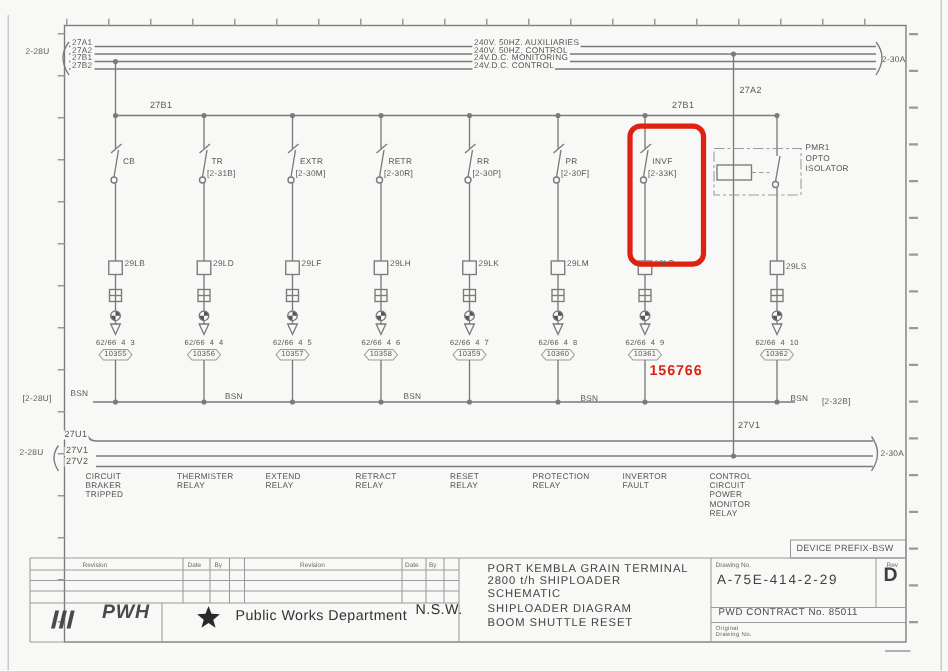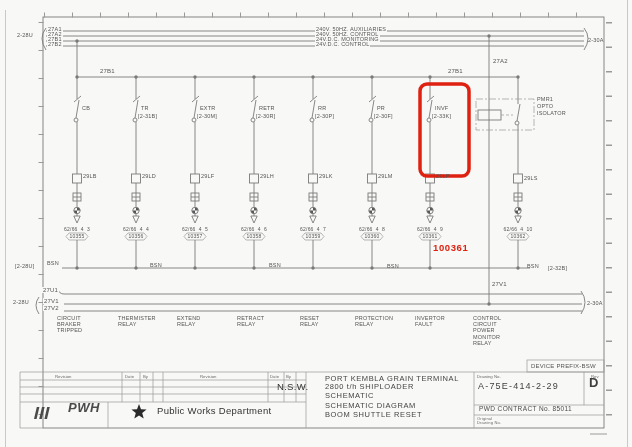--- a/index.html
+++ b/index.html
@@ -242,21 +242,21 @@
   <div class="t t5 ctr" style="left:232px;top:232.5px">10358</div>
   <div class="t t5 ctr" style="left:291px;top:226px">62/66  4  7</div>
   <div class="t t5 ctr" style="left:291px;top:232.5px">10359</div>
   <div class="t t5 ctr" style="left:350px;top:226px">62/66  4  8</div>
   <div class="t t5 ctr" style="left:350px;top:232.5px">10360</div>
   <div class="t t5 ctr" style="left:408px;top:226px">62/66  4  9</div>
   <div class="t t5 ctr" style="left:408px;top:232.5px">10361</div>
   <div class="t t5 ctr" style="left:496px;top:226px">62/66  4  10</div>
   <div class="t t5 ctr" style="left:496px;top:232.5px">10362</div>
 
-  <div class="t red" style="left:433px;top:245px">100361</div>
+  <div class="t red" style="left:433px;top:245px">156766</div>
 
   <div class="t" style="left:15px;top:263px">[2-28U]</div>
   <div class="t" style="left:47px;top:260px">BSN</div>
   <div class="t" style="left:150px;top:261.5px">BSN</div>
   <div class="t" style="left:269px;top:262px">BSN</div>
   <div class="t" style="left:387px;top:263px">BSN</div>
   <div class="t" style="left:527px;top:263px">BSN</div>
   <div class="t" style="left:548px;top:264.5px">[2-32B]</div>
 
   <div class="t" style="left:13px;top:299px">2-28U</div>
@@ -290,26 +290,26 @@
 
   <div class="t t45" style="left:55px;top:373.5px">Revision</div>
   <div class="t t45" style="left:125px;top:373.5px">Date</div>
   <div class="t t45" style="left:143px;top:373.5px">By</div>
   <div class="t t45" style="left:200px;top:373.5px">Revision</div>
   <div class="t t45" style="left:270px;top:373.5px">Date</div>
   <div class="t t45" style="left:286px;top:373.5px">By</div>
 
   <div class="t pwh" style="left:68px;top:405px">PWH</div>
   <div class="t org" style="left:157px;top:407.5px">Public Works Department</div>
-  <div class="t org" style="left:277px;top:384px">N.S.W.</div>
+  <div class="t org" style="left:277px;top:404px">N.S.W.</div>
 
   <div class="t title-line" style="left:313px;top:375.5px">PORT KEMBLA GRAIN TERMINAL</div>
   <div class="t title-line" style="left:313px;top:384px">2800 t/h SHIPLOADER</div>
   <div class="t title-line" style="left:313px;top:392.5px">SCHEMATIC</div>
-  <div class="t title-line" style="left:313px;top:402.5px">SCHEMATIC DIAGRAM</div>
+  <div class="t title-line" style="left:313px;top:402.5px">SHIPLOADER DIAGRAM</div>
   <div class="t title-line" style="left:313px;top:411.5px">BOOM SHUTTLE RESET</div>
 
   <div class="t t45" style="left:477px;top:373.5px">Drawing No.</div>
   <div class="t dwg" style="left:478px;top:383px">A-75E-414-2-29</div>
   <div class="t t45" style="left:591px;top:373.5px">Rev</div>
   <div class="t revD" style="left:589px;top:380px">D</div>
   <div class="t contract" style="left:479px;top:406px">PWD CONTRACT No. 85011</div>
   <div class="t tiny2" style="left:477px;top:416.5px">Original
 Drawing No.</div>
 

